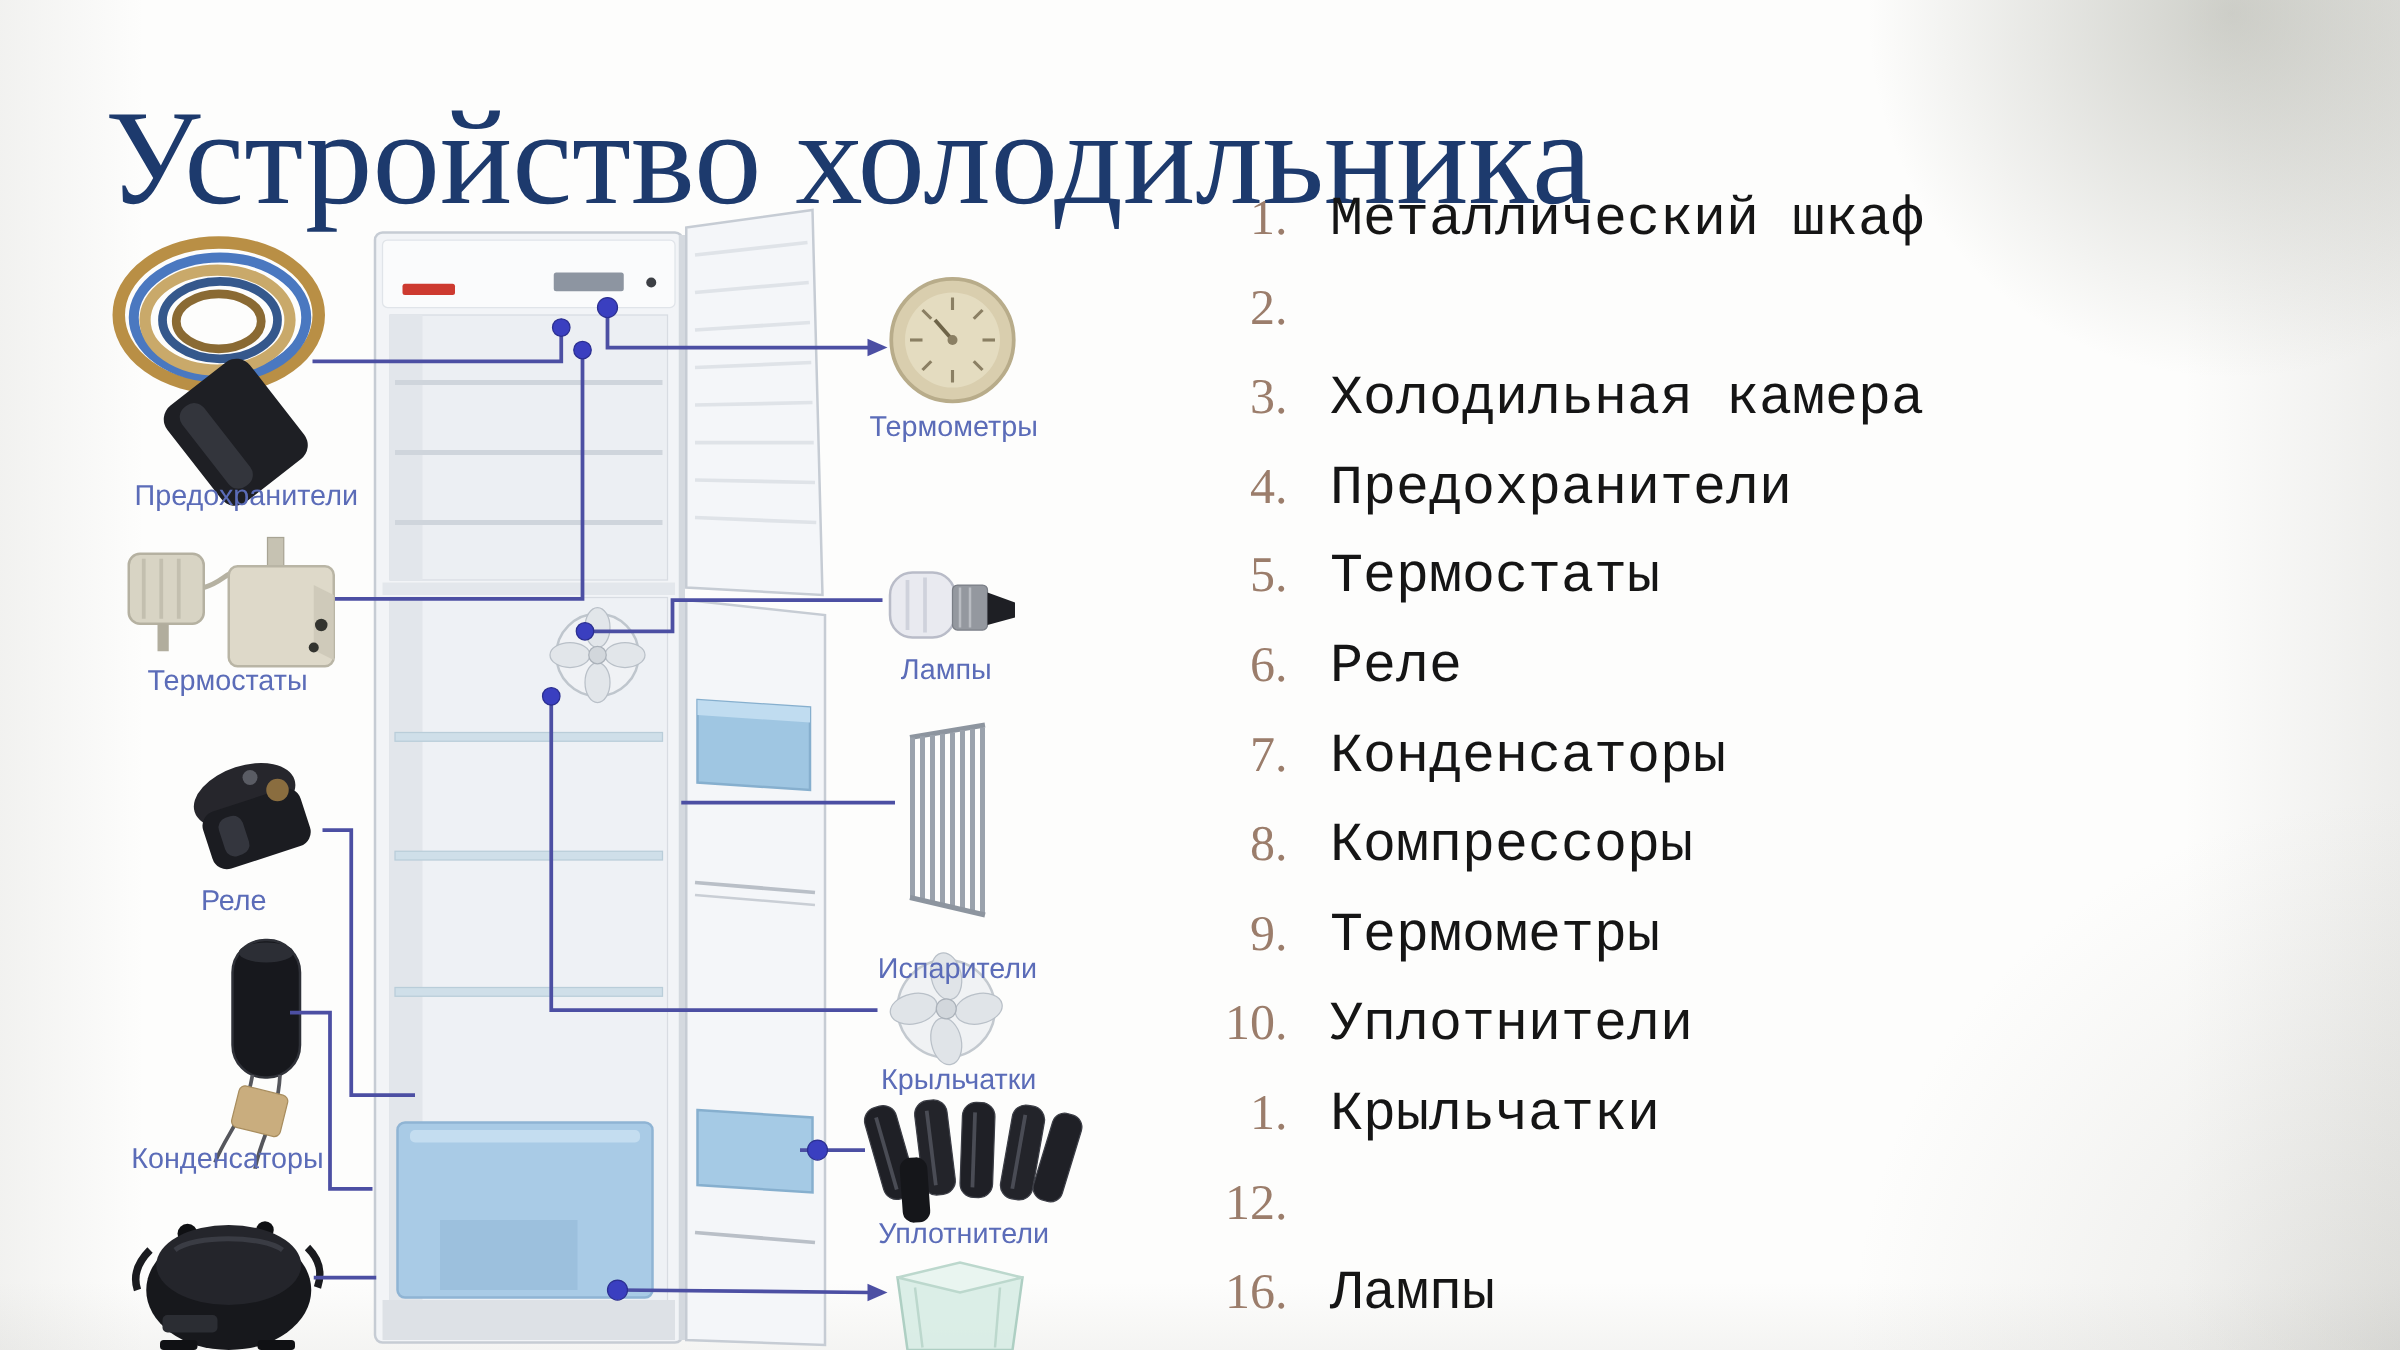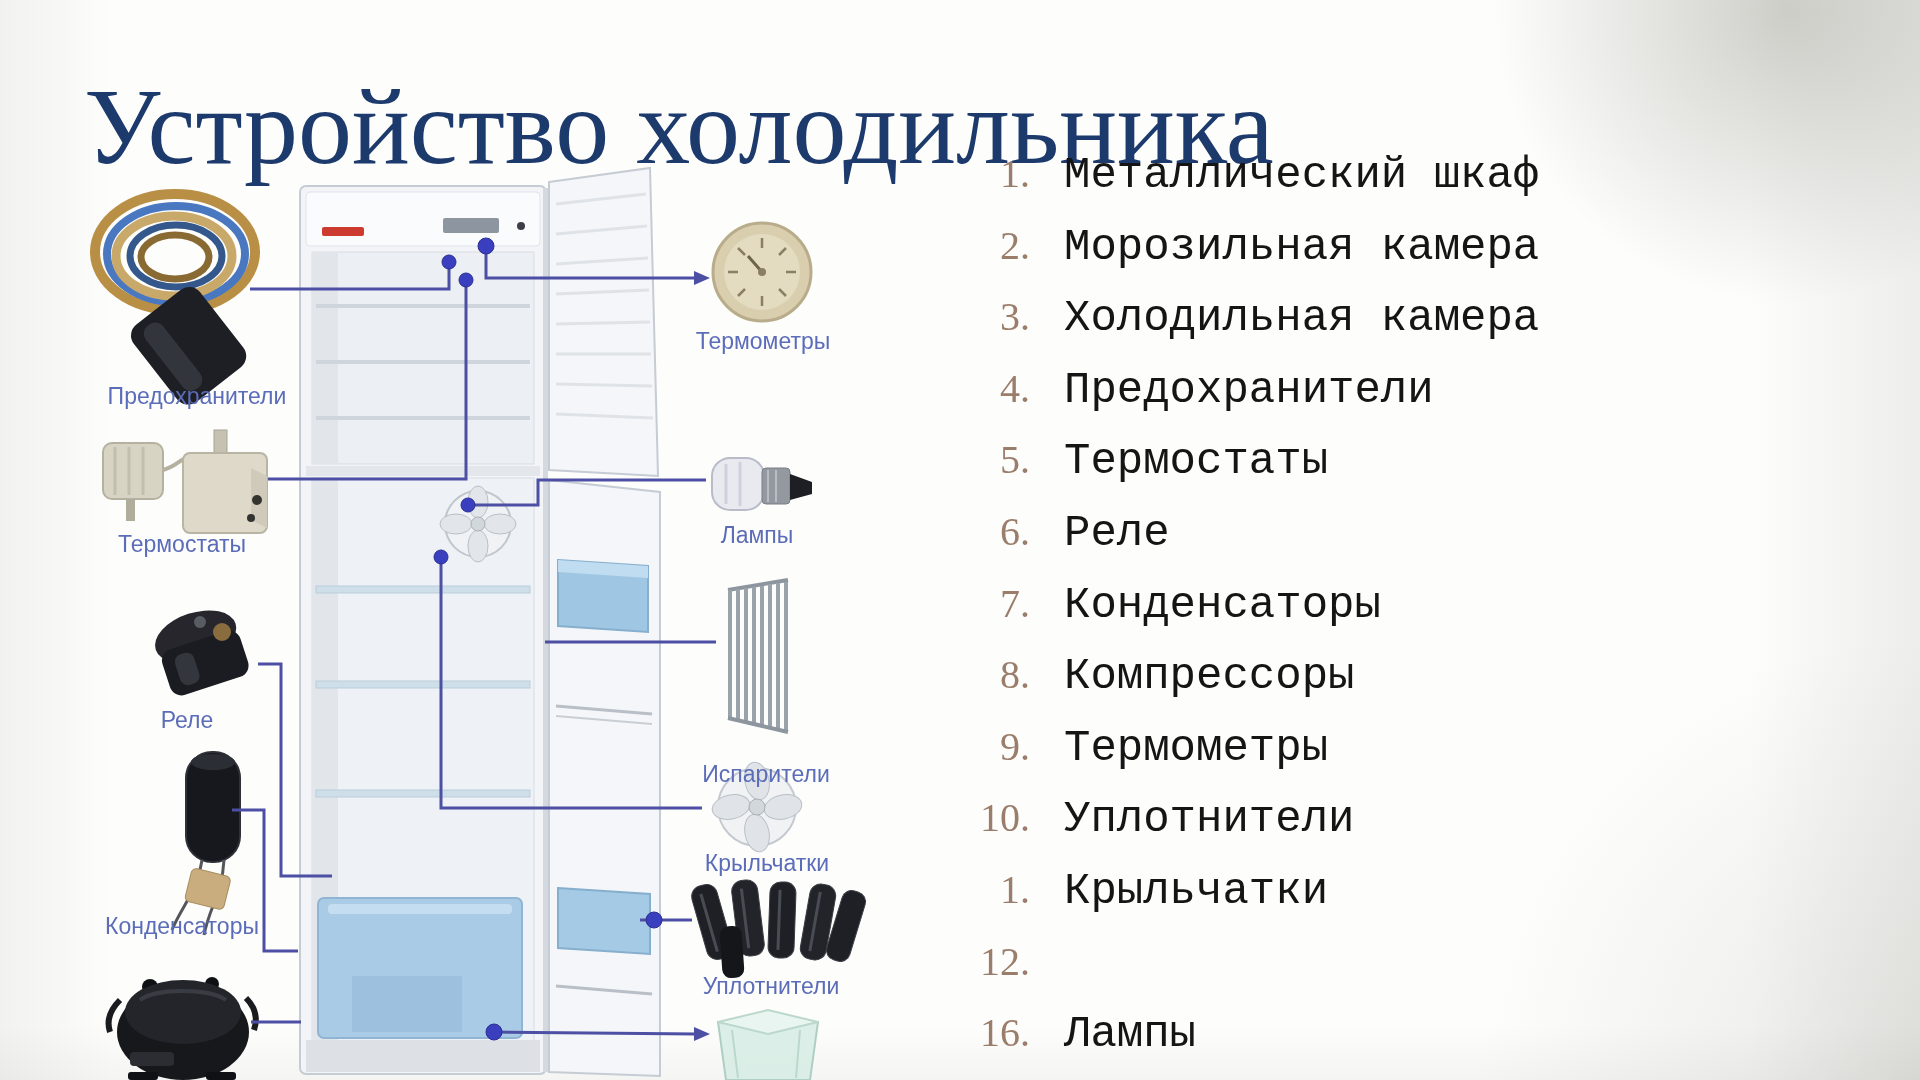--- a/index.html
+++ b/index.html
@@ -302,21 +302,20 @@
   <div class="part-label" style="left:771px;top:973px;">Уплотнители</div>
 </div>
 
 <div class="parts-list">
   <div class="list-row">
       <span class="num">1.</span>
       <span class="txt">Металлический шкаф</span>
     </div>
   <div class="list-row">
       <span class="num">2.</span>
-      <span class="txt">Морозильная камера</span>
     </div>
   <div class="list-row">
       <span class="num">3.</span>
       <span class="txt">Холодильная камера</span>
     </div>
   <div class="list-row">
       <span class="num">4.</span>
       <span class="txt">Предохранители</span>
     </div>
   <div class="list-row">

